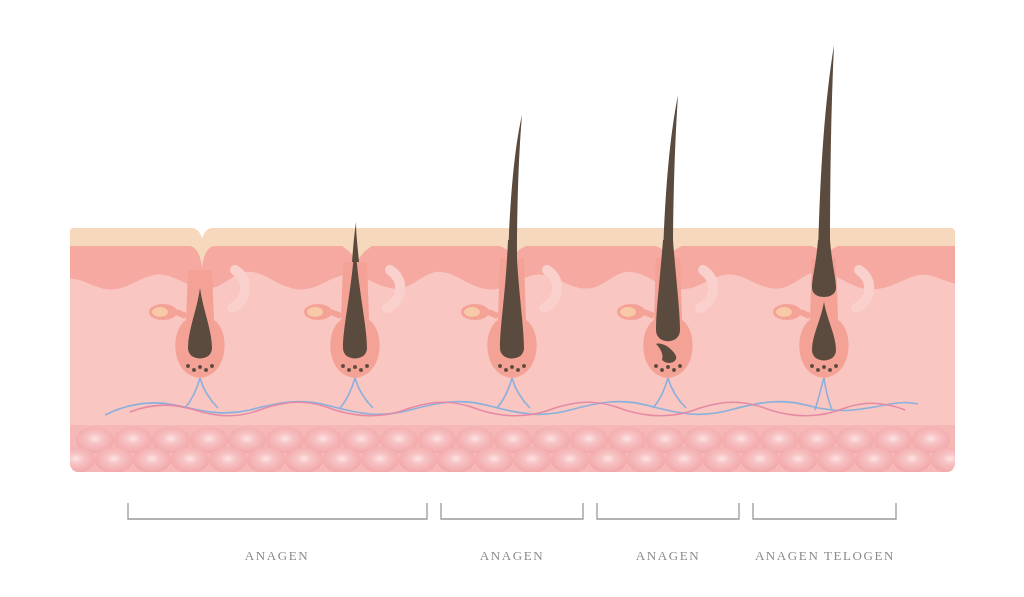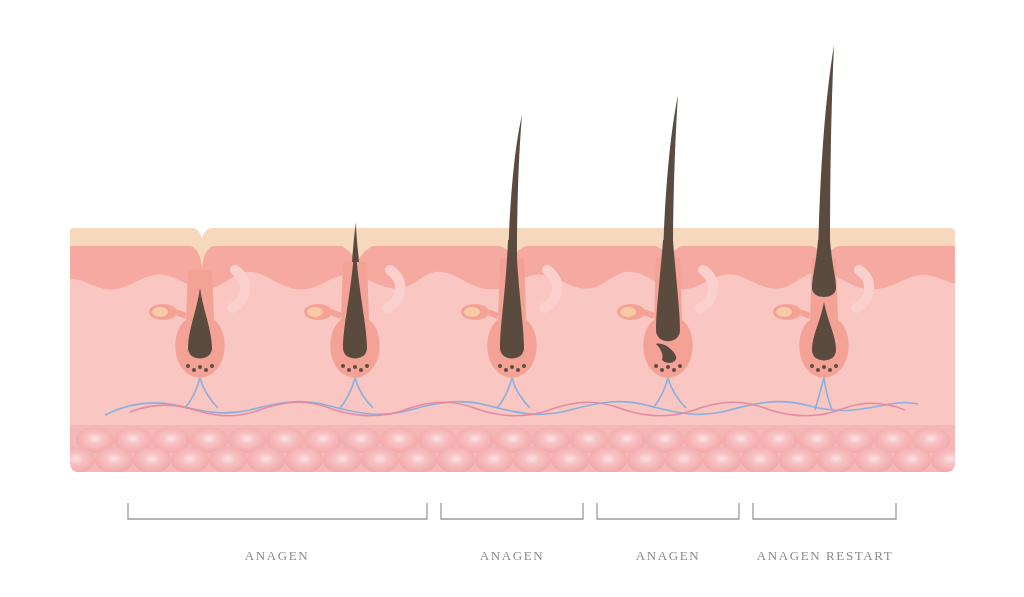--- a/index.html
+++ b/index.html
@@ -222,13 +222,13 @@
     <path d="M128,503 L128,519 L427,519 L427,503"></path>
     <path d="M441,503 L441,519 L583,519 L583,503"></path>
     <path d="M597,503 L597,519 L739,519 L739,503"></path>
     <path d="M753,503 L753,519 L896,519 L896,503"></path>
   </g>
 </svg>
 
 <div class="phase-label" style="left:277px">ANAGEN</div>
 <div class="phase-label" style="left:512px">ANAGEN</div>
 <div class="phase-label" style="left:668px">ANAGEN</div>
-<div class="phase-label" style="left:825px">ANAGEN RESTART</div>
+<div class="phase-label" style="left:825px">ANAGEN TELOGEN</div>
 
 </body></html>

